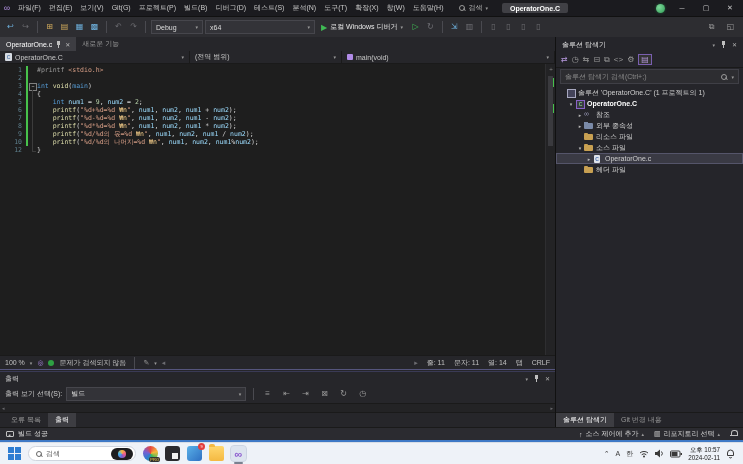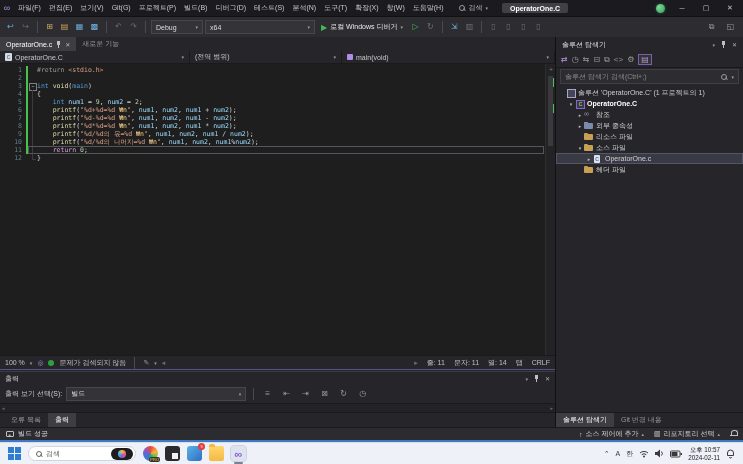--- a/index.html
+++ b/index.html
@@ -257,31 +257,30 @@
         </div>
         <div class="nav-dd nav-member">
           <span class="cube-ico"></span>
           <span>main(void)</span>
           <span class="caret">▾</span>
         </div>
       </div>
 
       <div class="code">
         <div class="code-inner" id="codelines">
-            <div class="cl"><span class="ln">1</span><span class="chg on"></span><span class="foldcol f-none"></span><span class="segs"><span class="tok-pp">#return </span><span class="tok-str">&lt;stdio.h&gt;</span></span></div>
+            <div class="cl"><span class="ln">1</span><span class="chg on"></span><span class="foldcol f-none"></span><span class="segs"><span class="tok-pp">#printf </span><span class="tok-str">&lt;stdio.h&gt;</span></span></div>
             <div class="cl"><span class="ln">2</span><span class="chg on"></span><span class="foldcol f-none"></span><span class="segs"></span></div>
             <div class="cl"><span class="ln">3</span><span class="chg on"></span><span class="foldcol f-start"></span><span class="segs"><span class="tok-kw">int </span><span class="tok-fn">void</span><span class="tok-pl">(</span><span class="tok-kw">main</span><span class="tok-pl">)</span></span></div>
             <div class="cl"><span class="ln">4</span><span class="chg on"></span><span class="foldcol f-mid"></span><span class="segs"><span class="tok-pl">{</span></span></div>
             <div class="cl"><span class="ln">5</span><span class="chg on"></span><span class="foldcol f-mid"></span><span class="segs"><span class="tok-pl">    </span><span class="tok-kw">int </span><span class="tok-var">num1</span><span class="tok-pl"> = </span><span class="tok-num">9</span><span class="tok-pl">, </span><span class="tok-var">num2</span><span class="tok-pl"> = </span><span class="tok-num">2</span><span class="tok-pl">;</span></span></div>
             <div class="cl"><span class="ln">6</span><span class="chg on"></span><span class="foldcol f-mid"></span><span class="segs"><span class="tok-pl">    </span><span class="tok-fn">printf</span><span class="tok-pl">(</span><span class="tok-str">"%d+%d=%d </span><span class="tok-esc">₩n</span><span class="tok-str">"</span><span class="tok-pl">, </span><span class="tok-var">num1</span><span class="tok-pl">, </span><span class="tok-var">num2</span><span class="tok-pl">, </span><span class="tok-var">num1</span><span class="tok-pl"> + </span><span class="tok-var">num2</span><span class="tok-pl">);</span></span></div>
             <div class="cl"><span class="ln">7</span><span class="chg on"></span><span class="foldcol f-mid"></span><span class="segs"><span class="tok-pl">    </span><span class="tok-fn">printf</span><span class="tok-pl">(</span><span class="tok-str">"%d-%d=%d </span><span class="tok-esc">₩n</span><span class="tok-str">"</span><span class="tok-pl">, </span><span class="tok-var">num1</span><span class="tok-pl">, </span><span class="tok-var">num2</span><span class="tok-pl">, </span><span class="tok-var">num1</span><span class="tok-pl"> - </span><span class="tok-var">num2</span><span class="tok-pl">);</span></span></div>
             <div class="cl"><span class="ln">8</span><span class="chg on"></span><span class="foldcol f-mid"></span><span class="segs"><span class="tok-pl">    </span><span class="tok-fn">printf</span><span class="tok-pl">(</span><span class="tok-str">"%d*%d=%d </span><span class="tok-esc">₩n</span><span class="tok-str">"</span><span class="tok-pl">, </span><span class="tok-var">num1</span><span class="tok-pl">, </span><span class="tok-var">num2</span><span class="tok-pl">, </span><span class="tok-var">num1</span><span class="tok-pl"> * </span><span class="tok-var">num2</span><span class="tok-pl">);</span></span></div>
             <div class="cl"><span class="ln">9</span><span class="chg on"></span><span class="foldcol f-mid"></span><span class="segs"><span class="tok-pl">    </span><span class="tok-fn">printf</span><span class="tok-pl">(</span><span class="tok-str">"%d/%d의 몫=%d </span><span class="tok-esc">₩n</span><span class="tok-str">"</span><span class="tok-pl">, </span><span class="tok-var">num1</span><span class="tok-pl">, </span><span class="tok-var">num2</span><span class="tok-pl">, </span><span class="tok-var">num1</span><span class="tok-pl"> / </span><span class="tok-var">num2</span><span class="tok-pl">);</span></span></div>
             <div class="cl"><span class="ln">10</span><span class="chg on"></span><span class="foldcol f-mid"></span><span class="segs"><span class="tok-pl">    </span><span class="tok-fn">printf</span><span class="tok-pl">(</span><span class="tok-str">"%d/%d의 나머지=%d </span><span class="tok-esc">₩n</span><span class="tok-str">"</span><span class="tok-pl">, </span><span class="tok-var">num1</span><span class="tok-pl">, </span><span class="tok-var">num2</span><span class="tok-pl">, </span><span class="tok-var">num1</span><span class="tok-pl">%</span><span class="tok-var">num2</span><span class="tok-pl">);</span></span></div>
-            <div class="cl cur"><span class="ln">11</span><span class="chg on"></span><span class="foldcol f-mid"></span><span class="segs"><span class="tok-pl">    </span><span class="tok-ctrl">return</span><span class="tok-pl"> </span><span class="tok-num">0</span><span class="tok-pl">;</span></span></div>
             <div class="cl"><span class="ln">12</span><span class="chg"></span><span class="foldcol f-end"></span><span class="segs"><span class="tok-pl">}</span></span></div>
           </div>
         <div class="vscroll">
           <span class="split">＋</span>
           <div class="mark" style="top:14px"></div>
           <div class="mark" style="top:40px"></div>
           <div class="thumb"></div>
         </div>
       </div>
 

